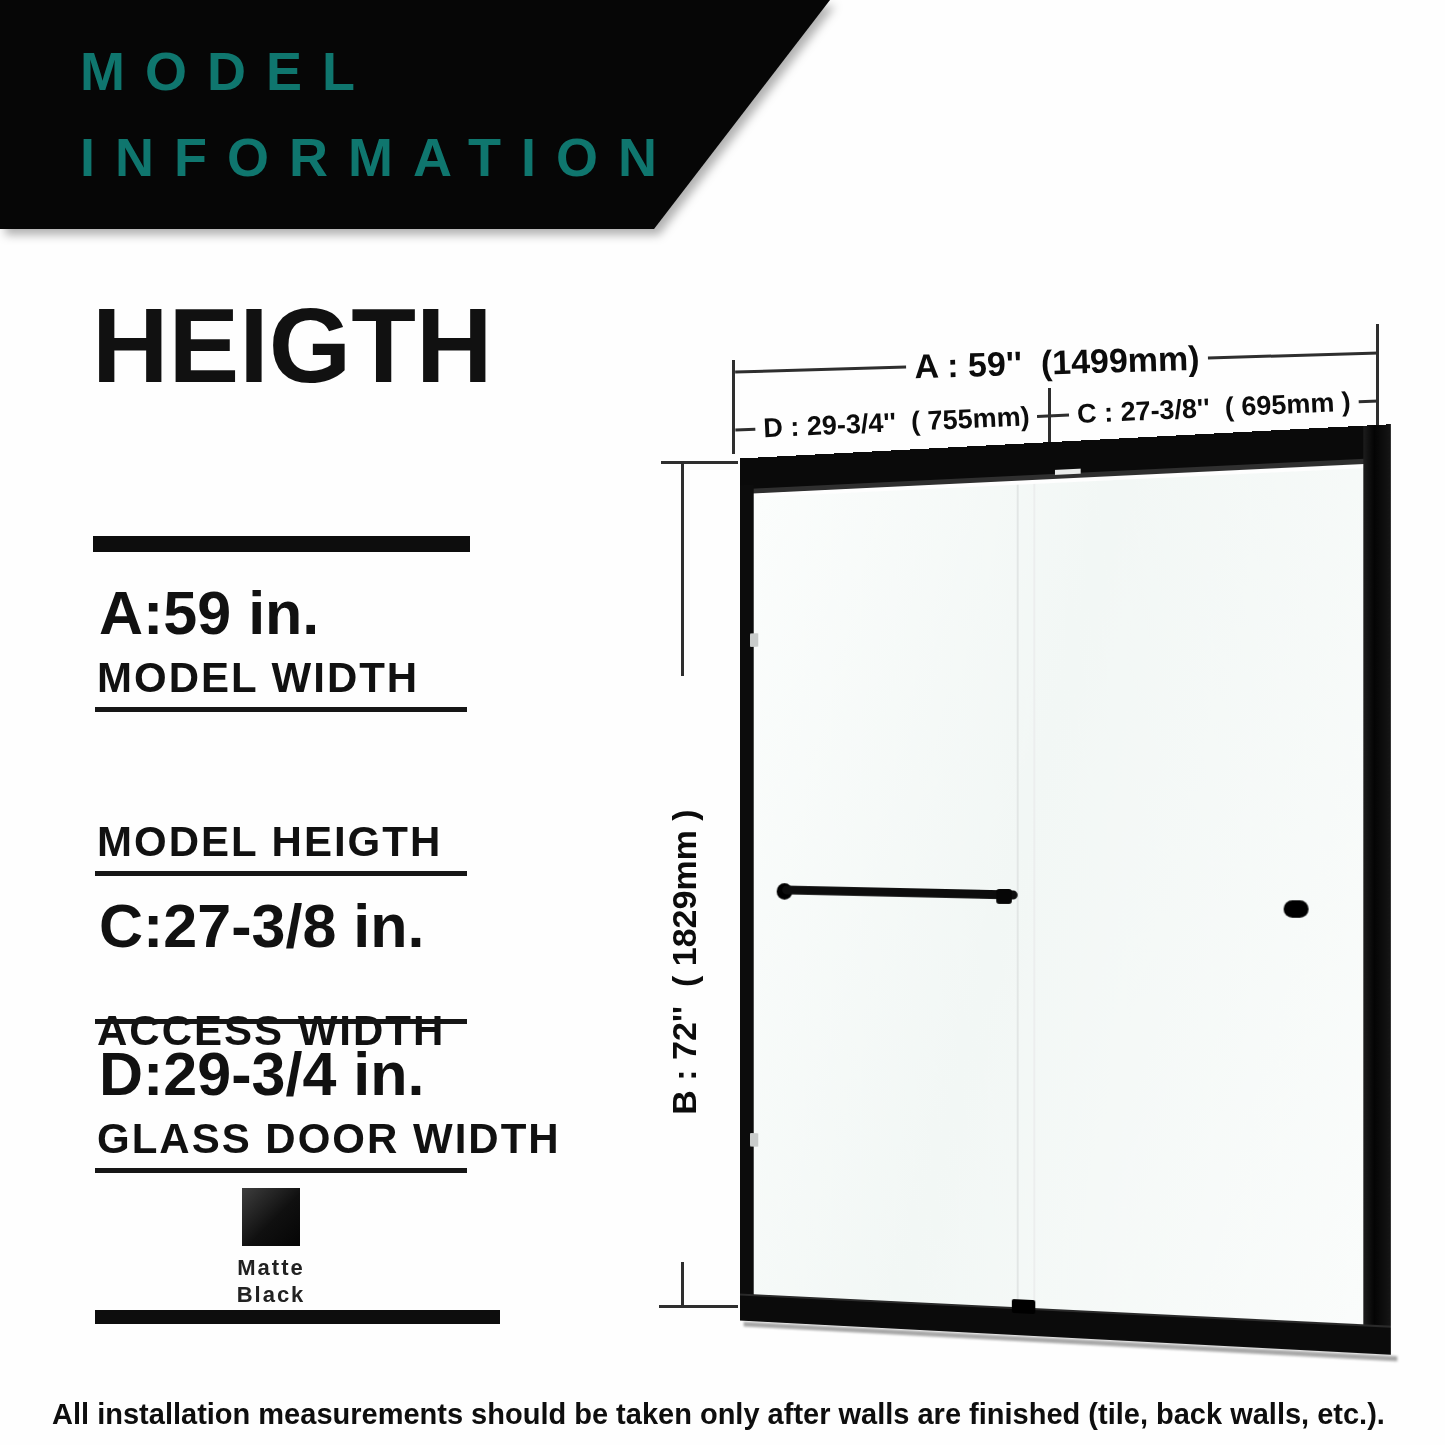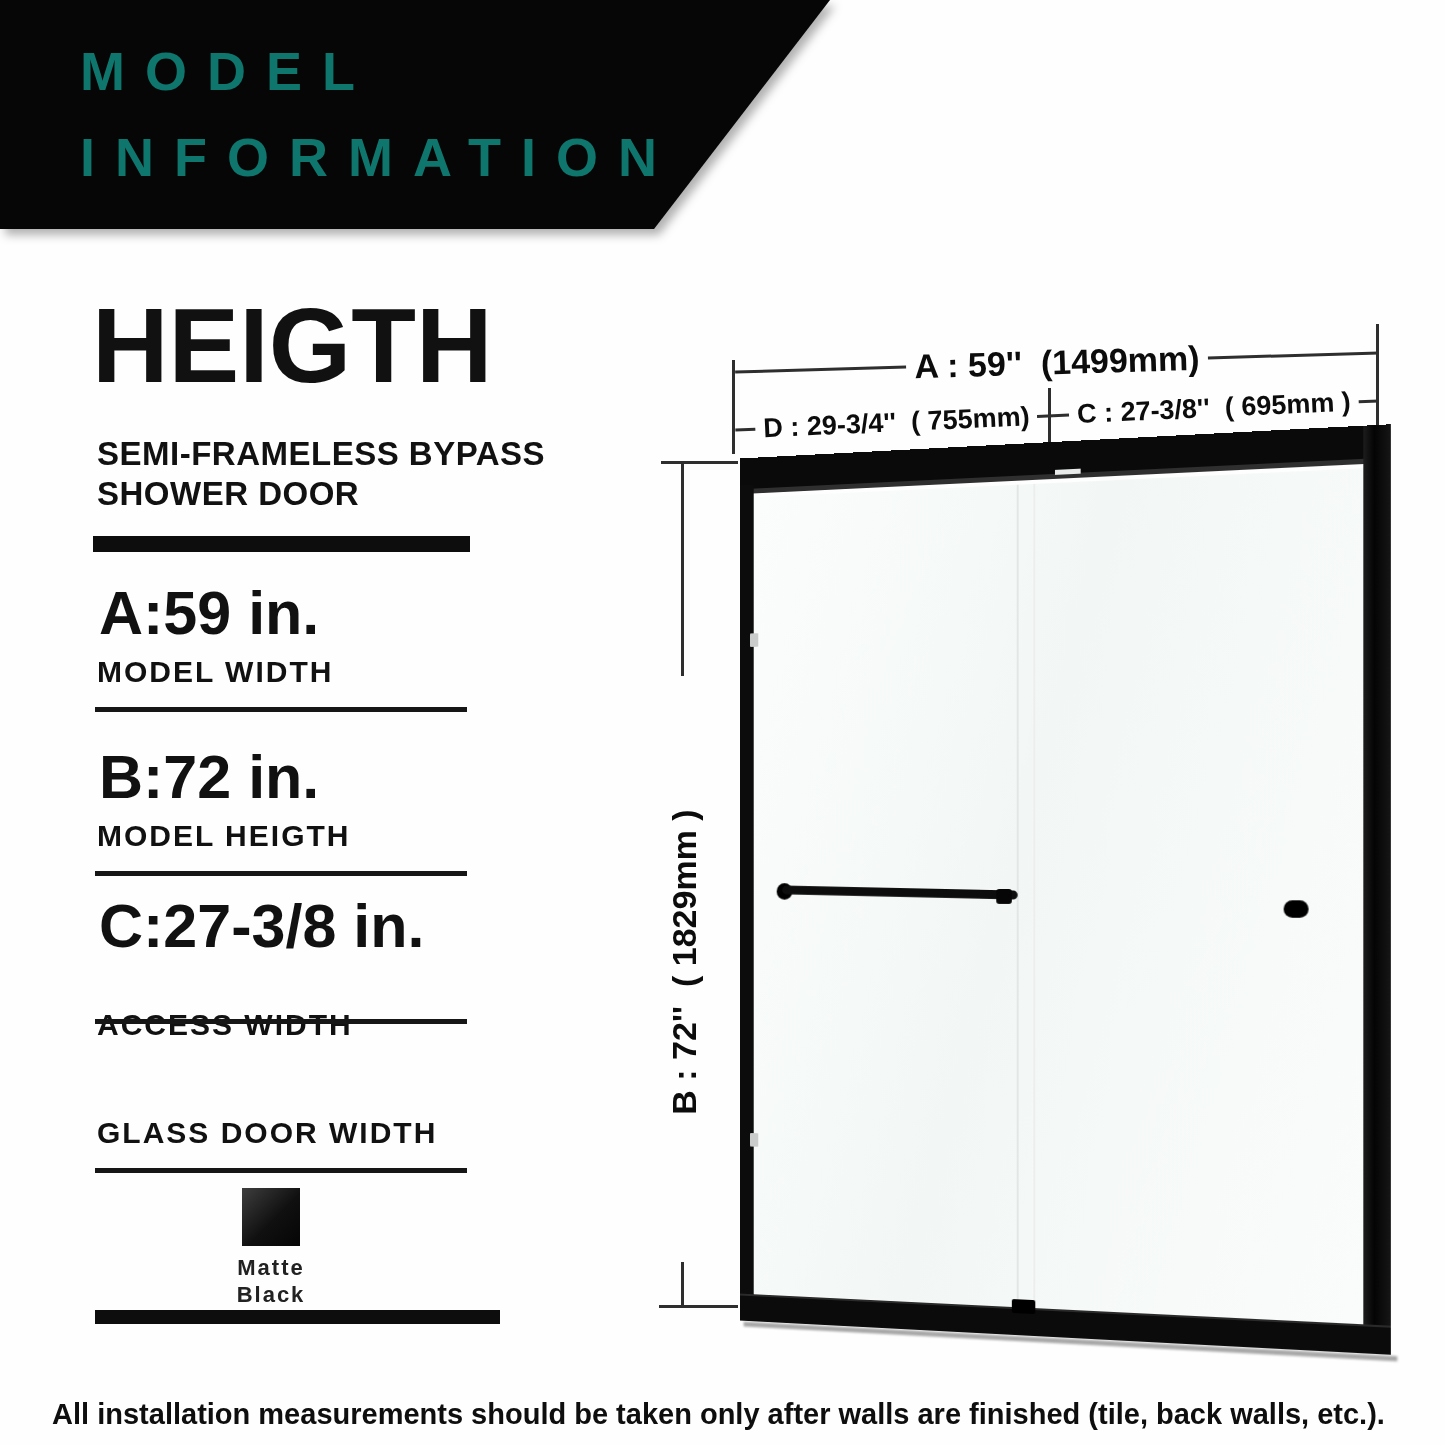--- a/index.html
+++ b/index.html
@@ -20,21 +20,21 @@
   .brand{position:absolute;left:92px;top:292px;font-size:106px;font-weight:bold;
     line-height:1;letter-spacing:0;}
   .subtitle{position:absolute;left:97px;top:434px;font-size:33px;font-weight:bold;
     line-height:40px;letter-spacing:.5px;}
   .bar{position:absolute;background:#0d0d0d;}
   .bar.top{left:93px;top:536px;width:377px;height:16px;}
   .bar.bottom{left:95px;top:1310px;width:405px;height:14px;}
   .divider{position:absolute;left:95px;width:372px;height:5px;background:#161616;}
   .d1{top:707px;} .d2{top:871px;} .d3{top:1019px;} .d4{top:1168px;}
   .spec-value{position:absolute;left:99px;font-size:61px;font-weight:bold;line-height:1;text-align:center;}
-  .spec-label{position:absolute;left:97px;font-size:30px;font-weight:bold;
+  .spec-label{position:absolute;left:97px;font-size:42px;font-weight:bold;
     letter-spacing:2px;line-height:1;}
   .sv-a{top:583px;} .sl-a{top:657px;}
   .sv-b{top:747px;} .sl-b{top:821px;}
   .sv-c{top:896px;} .sl-c{top:1010px;}
   .sv-d{top:1044px;} .sl-d{top:1118px;}
   .swatch{position:absolute;left:242px;top:1188px;width:58px;height:58px;
     background:linear-gradient(135deg,#3e3e3e 0%,#101010 55%,#050505 100%);}
   .finish-label{position:absolute;left:211px;top:1254px;width:120px;text-align:center;
     font-size:22px;font-weight:bold;letter-spacing:2px;line-height:27px;color:#222;}
   
@@ -98,39 +98,35 @@
 
 <div class="canvas">
 
   <div class="banner-wrap">
     <div class="banner"></div>
     <div class="banner-line l1">MODEL</div>
     <div class="banner-line l2">INFORMATION</div>
   </div>
 
   <div class="brand">HEIGTH</div>
-  <div class="subtitle">
-    <div>SEMI-FRAMELESS BYPASS</div>
-    <div>SHOWER DOOR</div>
-  </div>
 
   <div class="bar top"></div>
 
   <div class="spec-value sv-a">A:59 in.</div>
   <div class="spec-label sl-a">MODEL WIDTH</div>
   <div class="divider d1"></div>
 
-  <div class="spec-value sv-b">B:72 in.</div>
   <div class="spec-label sl-b">MODEL HEIGTH</div>
   <div class="divider d2"></div>
 
   <div class="spec-value sv-c">C:27-3/8 in.</div>
   <div class="spec-label sl-c">ACCESS WIDTH</div>
   <div class="divider d3"></div>
 
+  <div class="spec-value sv-d">D:29-3/4 in.</div>
   <div class="spec-label sl-d">GLASS DOOR WIDTH</div>
   <div class="divider d4"></div>
 
   <div class="swatch" style="background-color: rgb(22, 22, 22);"></div>
   <div class="finish-label">
     <div>Matte</div>
     <div>Black</div>
   </div>
 
   <div class="bar bottom"></div>

